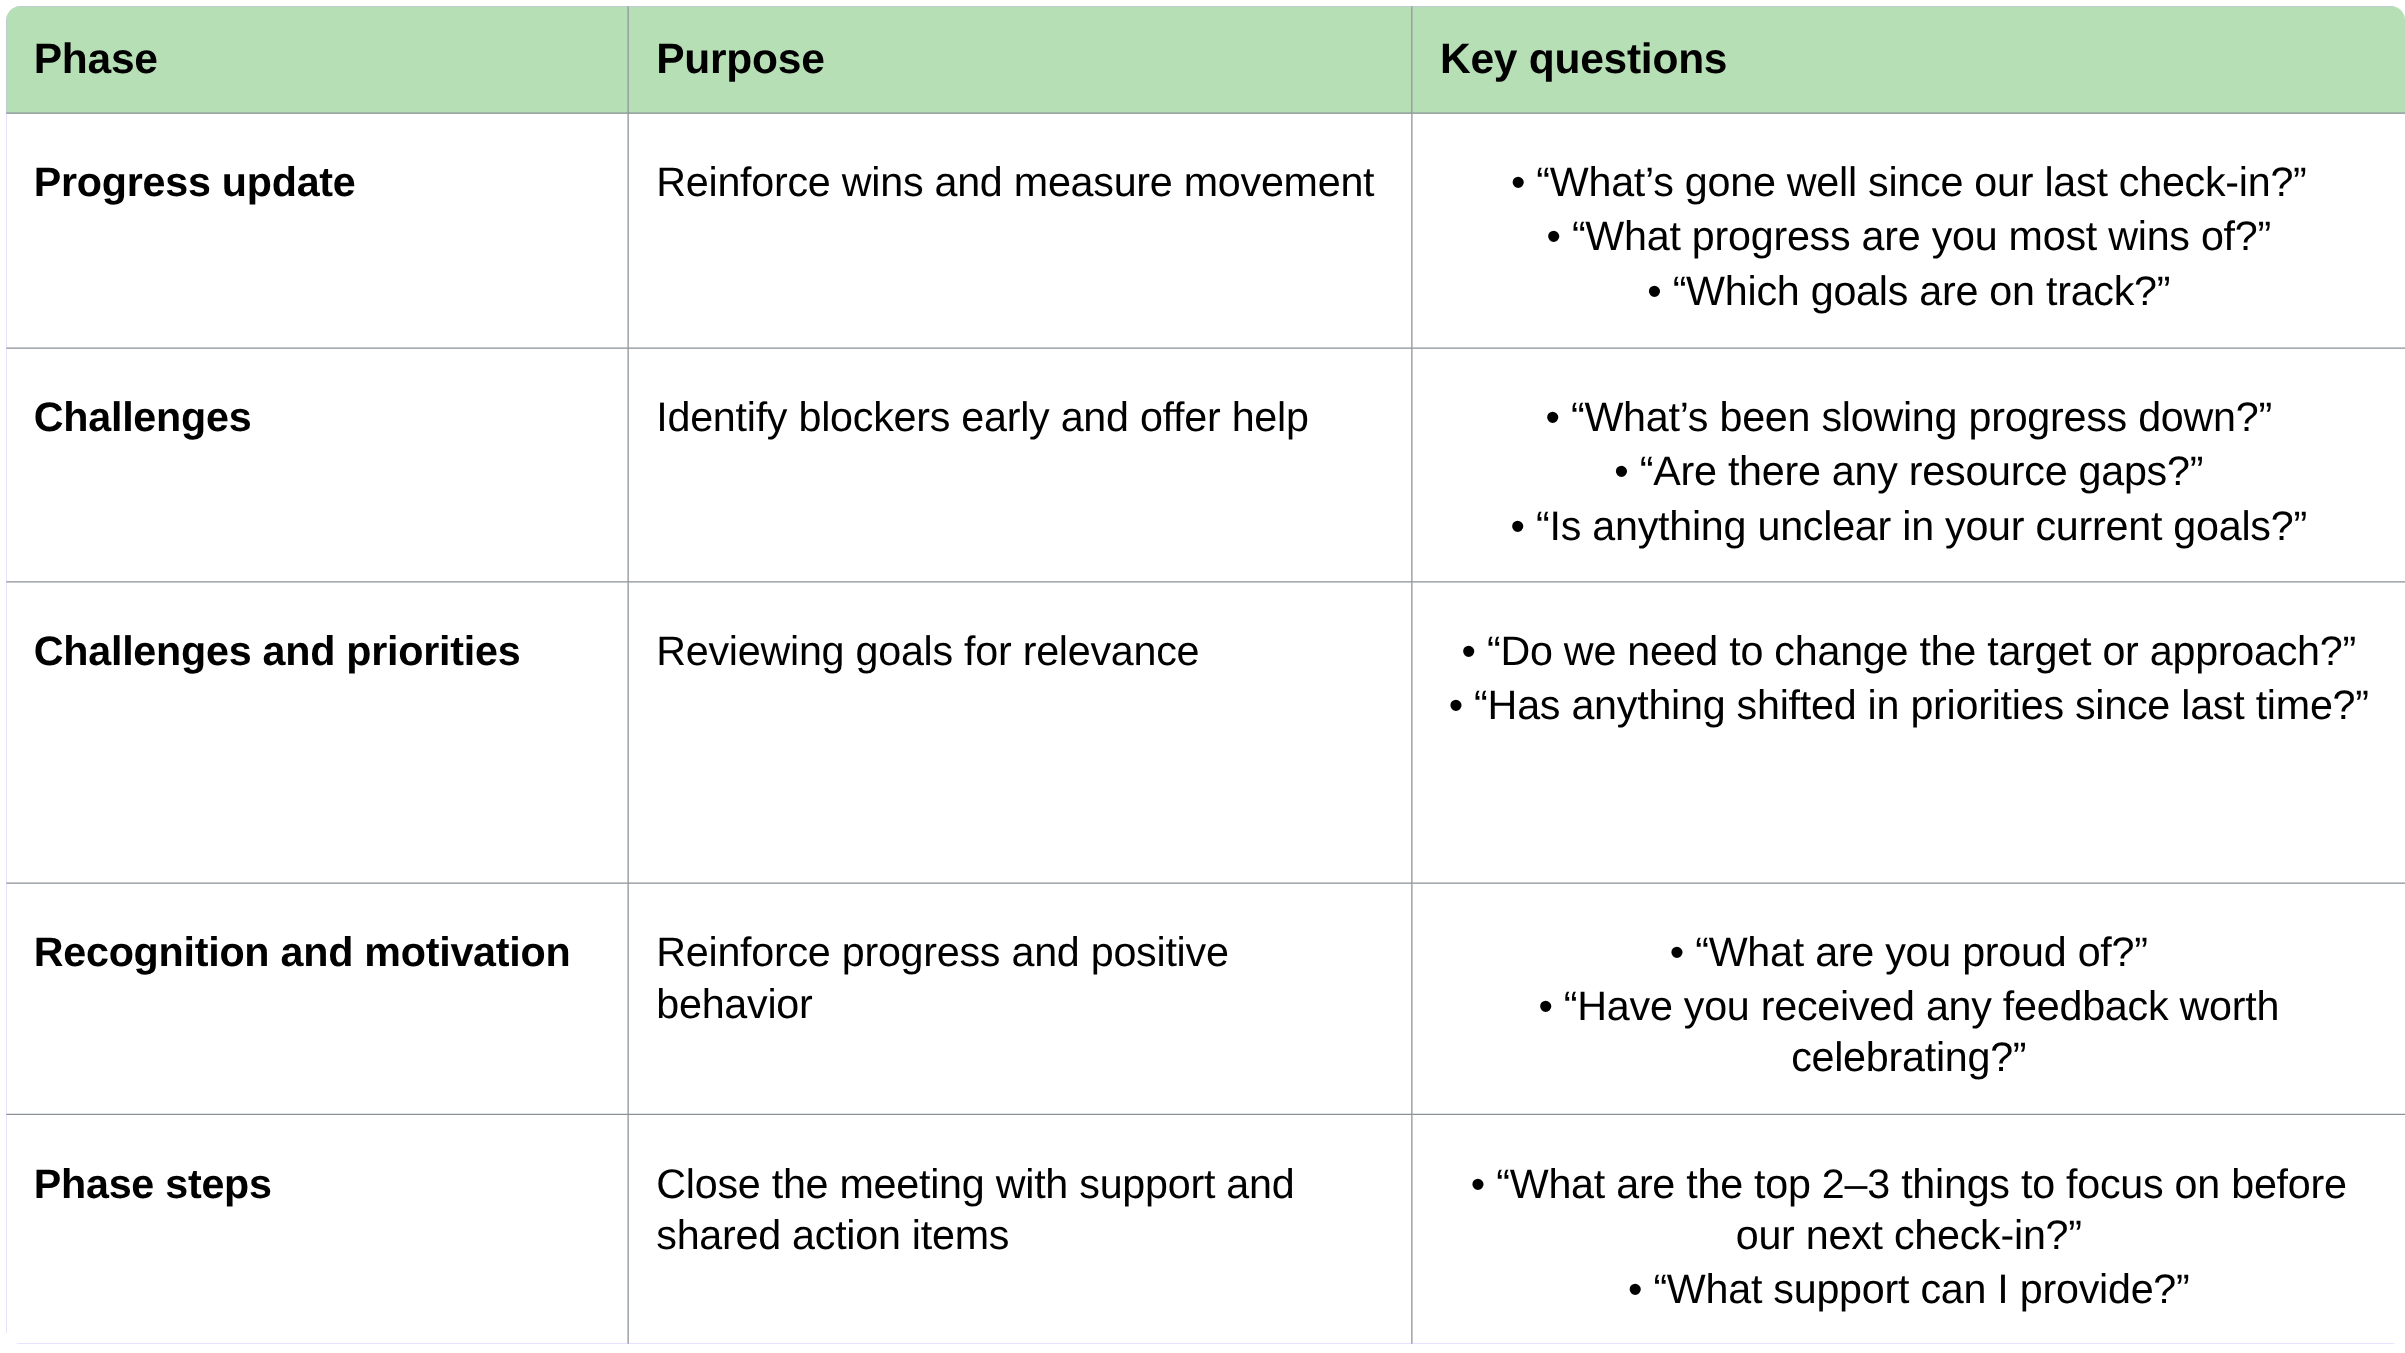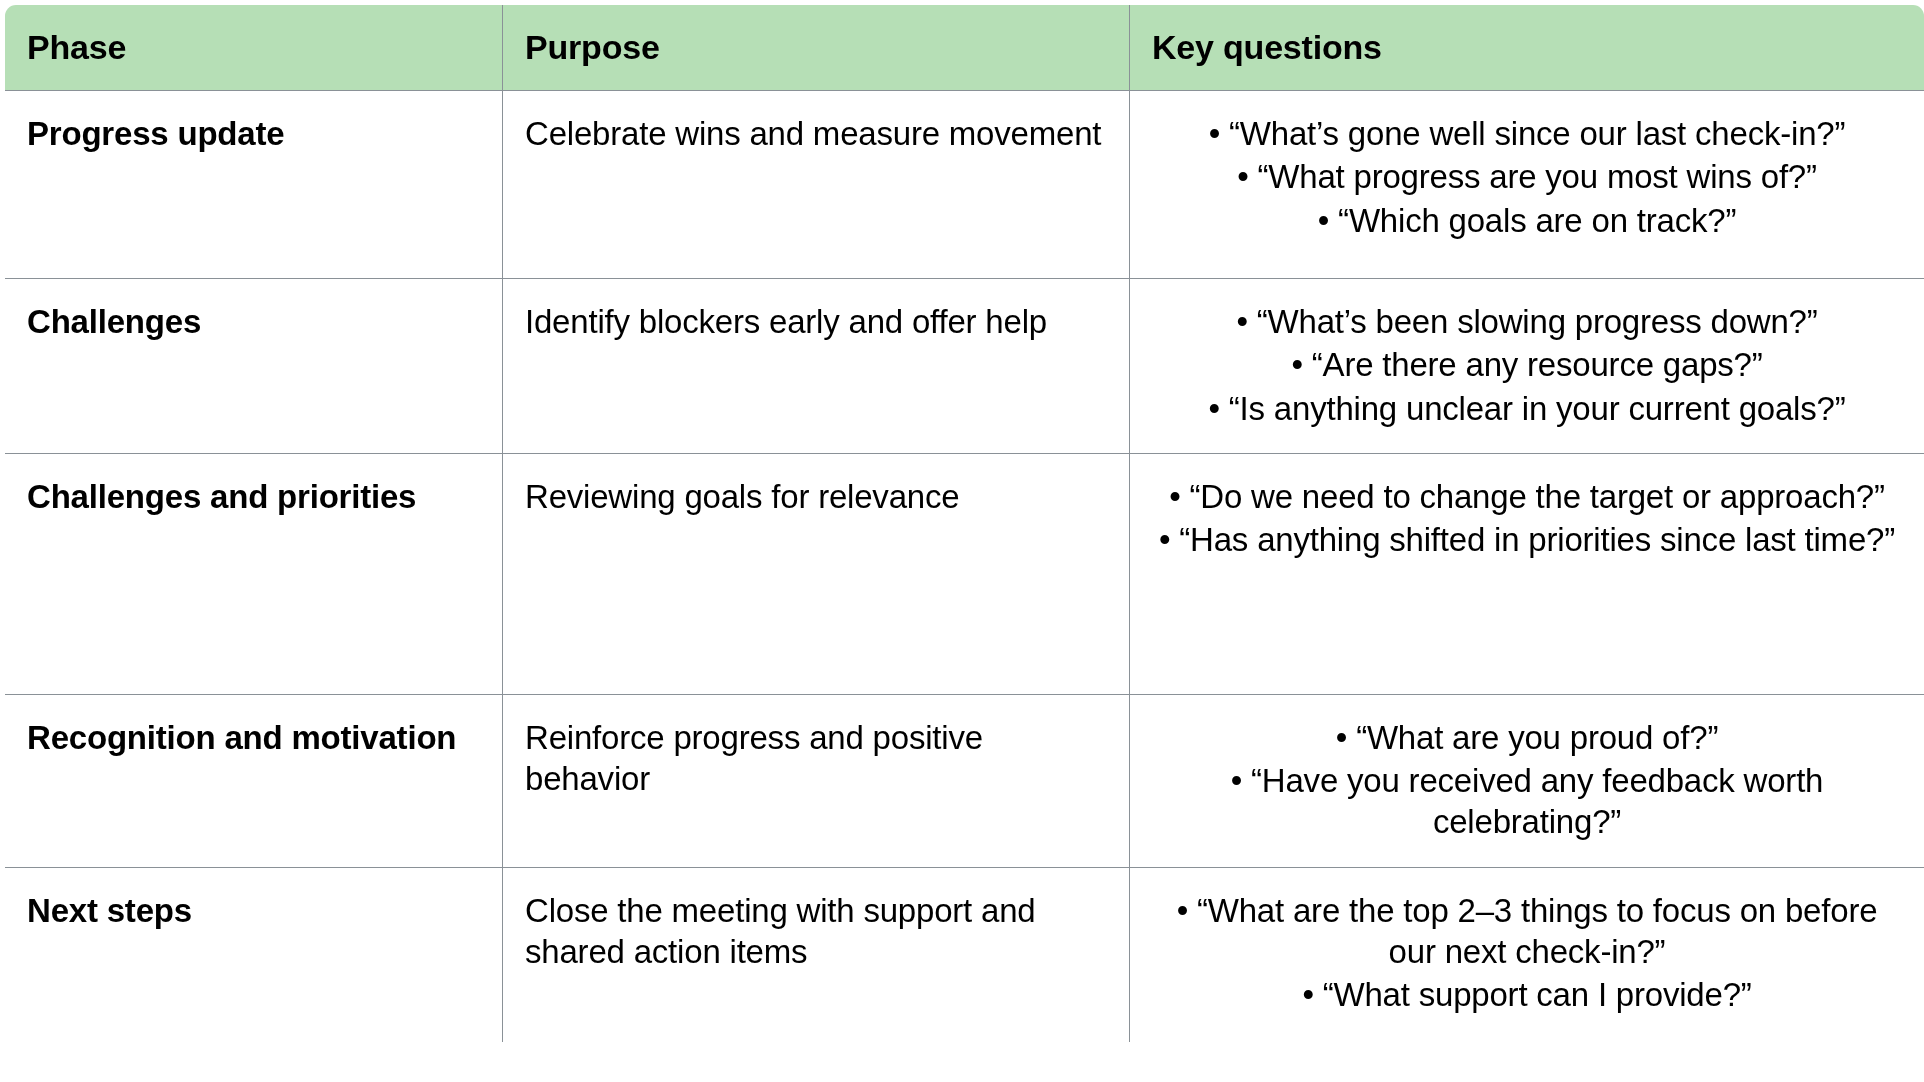--- a/index.html
+++ b/index.html
@@ -50,21 +50,21 @@
     letter-spacing: -0.2px;
   }
 
   tbody td {
     border: 1px solid #8a9197;
     background: #ffffff;
     vertical-align: top;
     color: #000000;
     font-size: 33px;
     line-height: 1.25;
-    padding: 22px 22px 22px 22px;
+    padding: 34px 22px 22px 22px;
     box-sizing: border-box;
     letter-spacing: -0.2px;
   }
 
   tbody td.phase-cell {
     font-weight: bold;
   }
 
   tbody td.purpose-cell,
   tbody td.keyq-cell {
@@ -117,21 +117,21 @@
       <tr>
         <th>Phase</th>
         <th>Purpose</th>
         <th>Key questions</th>
       </tr>
     </thead>
     <tbody>
 
       <tr class="row-0">
         <td class="phase-cell">Progress update</td>
-        <td class="purpose-cell">Celebrate wins and measure movement</td>
+        <td class="purpose-cell">Reinforce wins and measure movement</td>
         <td class="keyq-cell">
           <ul class="q-list">
             <li><span class="bullet-glyph">• </span><span>“What’s gone well since our last check-in?”</span></li>
             <li><span class="bullet-glyph">• </span><span>“What progress are you most wins of?”</span></li>
             <li><span class="bullet-glyph">• </span><span>“Which goals are on track?”</span></li>
           </ul>
         </td>
       </tr>
 
       <tr class="row-1">
@@ -162,21 +162,21 @@
         <td class="purpose-cell">Reinforce progress and positive behavior</td>
         <td class="keyq-cell">
           <ul class="q-list">
             <li><span class="bullet-glyph">• </span><span>“What are you proud of?”</span></li>
             <li><span class="bullet-glyph">• </span><span>“Have you received any feedback worth celebrating?”</span></li>
           </ul>
         </td>
       </tr>
 
       <tr class="row-4">
-        <td class="phase-cell">Next steps</td>
+        <td class="phase-cell">Phase steps</td>
         <td class="purpose-cell">Close the meeting with support and shared action items</td>
         <td class="keyq-cell">
           <ul class="q-list">
             <li><span class="bullet-glyph">• </span><span>“What are the top 2–3 things to focus on before our next check-in?”</span></li>
             <li><span class="bullet-glyph">• </span><span>“What support can I provide?”</span></li>
           </ul>
         </td>
       </tr>
 
     </tbody>

